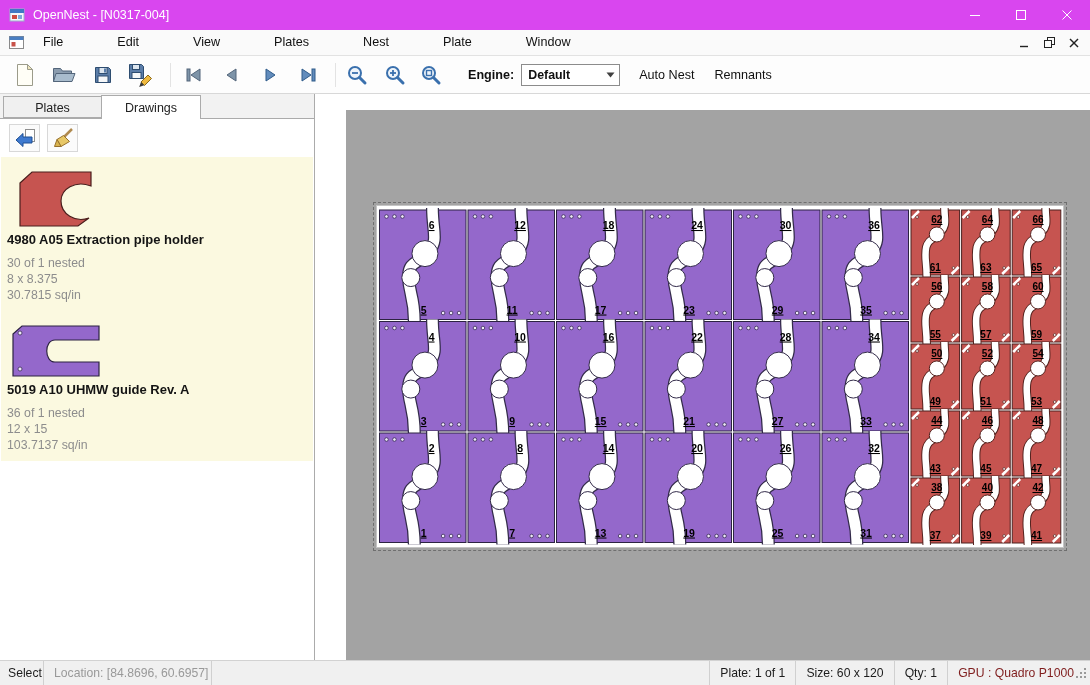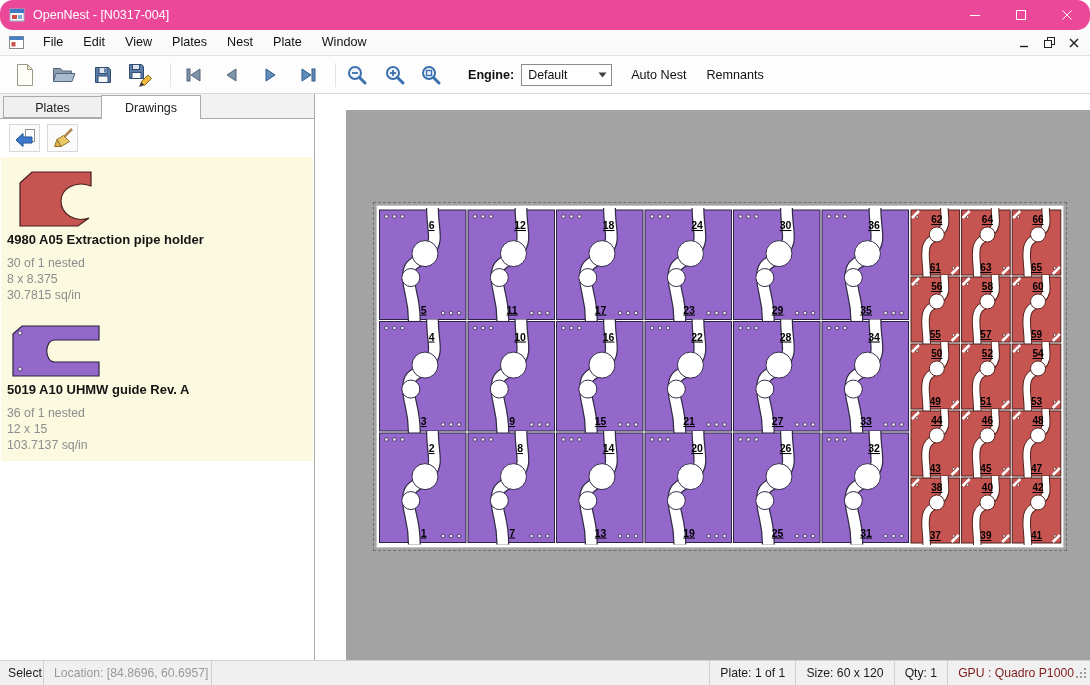--- a/index.html
+++ b/index.html
@@ -1,40 +1,40 @@
 <!DOCTYPE html>
 <html><head>
 <meta charset="utf-8">
 <style>
   *{box-sizing:border-box;}
   html,body{margin:0;padding:0;width:1090px;height:685px;overflow:hidden;}
   body{font-family:"Liberation Sans",sans-serif;background:#fff;}
   #app{position:relative;width:1090px;height:685px;background:#fff;overflow:hidden;}
 
   
-  .titlebar{position:absolute;left:0;top:0;width:1090px;height:30px;background:#ec4899;display:flex;align-items:center;color:#fff;border-radius:13px;}
+  .titlebar{position:absolute;left:0;top:0;width:1090px;height:30px;background:#d946ef;display:flex;align-items:center;color:#fff;}
   .app-icon{margin-left:9px;display:flex;}
   .title-text{margin-left:8px;font-size:12.5px;}
   .win-btns{margin-left:auto;display:flex;height:30px;}
   .win-btn{width:46px;height:30px;display:flex;align-items:center;justify-content:center;}
 
   
   .menubar{position:absolute;left:0;top:30px;width:1090px;height:26px;background:#fafafa;border-bottom:1px solid #e2e2e2;display:flex;align-items:center;}
   .mdi-doc{margin-left:9px;display:flex;}
-  .menu-items{display:flex;margin-left:9px;}
+  .menu-items{display:flex;margin-left:9px;gap:34px;}
   .menu-item{padding:0 10px;font-size:12.6px;color:#101010;line-height:25px;}
   .mdi-btns{margin-left:auto;margin-right:5px;display:flex;align-items:center;gap:3px;}
   .mdi-btn{width:22px;height:20px;display:flex;align-items:center;justify-content:center;}
 
   
   .toolbar{position:absolute;left:0;top:56px;width:1090px;height:38px;background:#fdfdfd;border-bottom:1px solid #d8d8d8;display:flex;align-items:center;}
   .tbtn{width:34px;height:32px;display:flex;align-items:center;justify-content:center;}
   .tsep{width:1px;height:24px;background:#e3e3e3;}
   .engine-label{font-weight:bold;font-size:12.6px;margin-left:20px;margin-right:7px;color:#101010;}
-  .combo{width:91px;height:22px;border:1px solid #8c8c8c;background:#fff;display:flex;align-items:center;}
+  .combo{width:99px;height:22px;border:1px solid #8c8c8c;background:#fff;display:flex;align-items:center;font-weight:bold;}
   .combo-text{flex:1;font-size:12.4px;padding-left:6px;color:#111;}
   .combo-btn{width:17px;height:20px;display:flex;align-items:center;justify-content:center;}
   .textbtn{font-size:12.6px;color:#101010;padding:0 10px;height:28px;display:flex;align-items:center;}
 
   
   .sidebar{position:absolute;left:0;top:94px;width:315px;height:566px;background:#f2f2f2;border-right:1px solid #ababab;}
   .tab{position:absolute;height:22px;line-height:22px;text-align:center;font-size:12.5px;background:#f0f0f0;border:1px solid #ababab;color:#222;top:2px;}
   .tab-plates{left:3px;width:99px;}
   .tab-drawings{left:101px;width:100px;background:#fff;top:1px;height:24px;line-height:24px;z-index:3;border-bottom:none;}
   .tabpage{position:absolute;left:0;top:24px;right:0;bottom:0;background:#fff;border-top:1px solid #ababab;}

